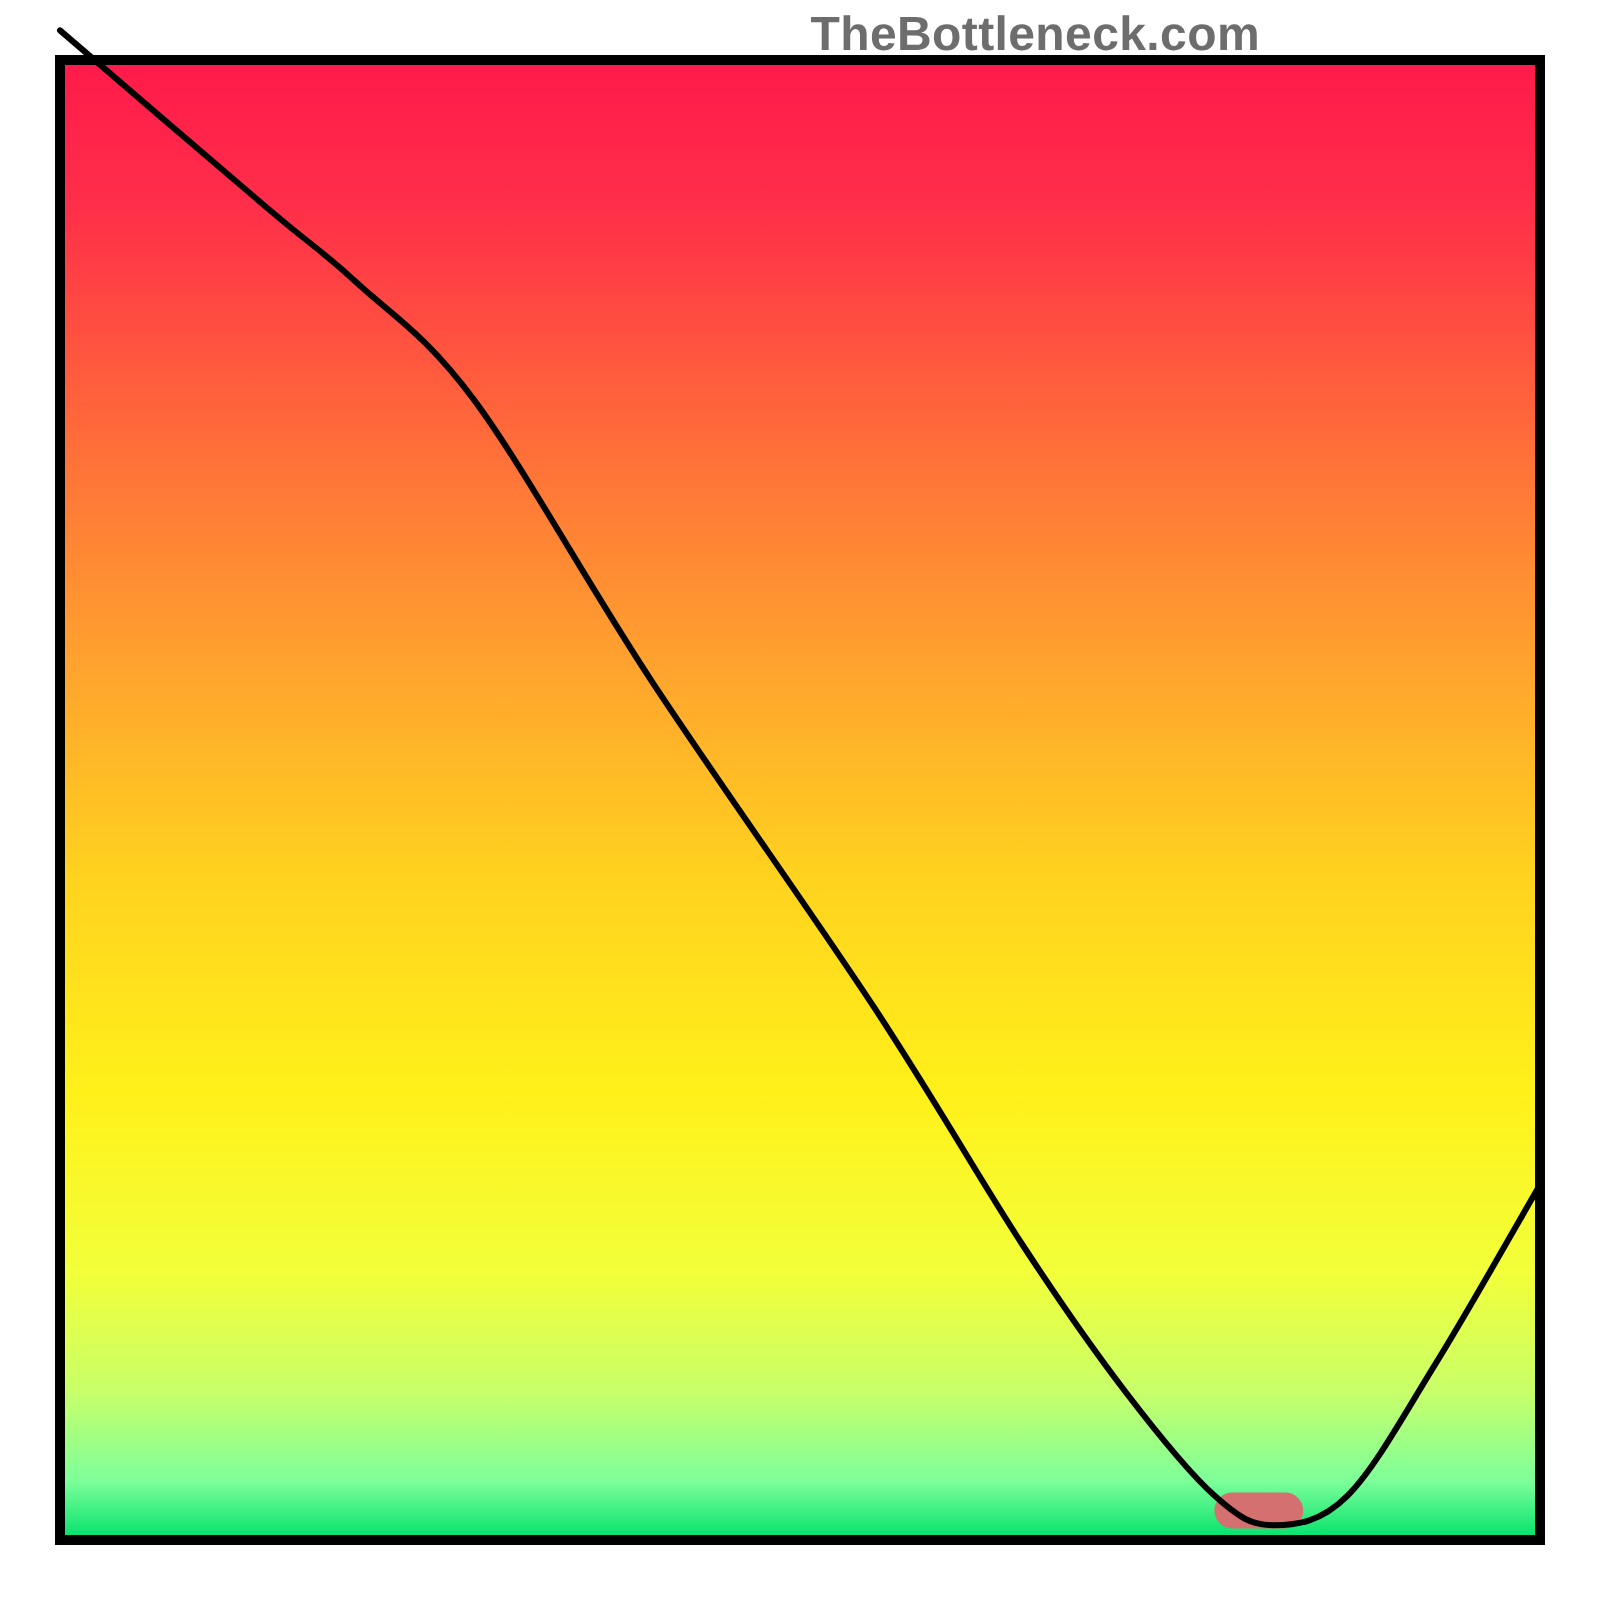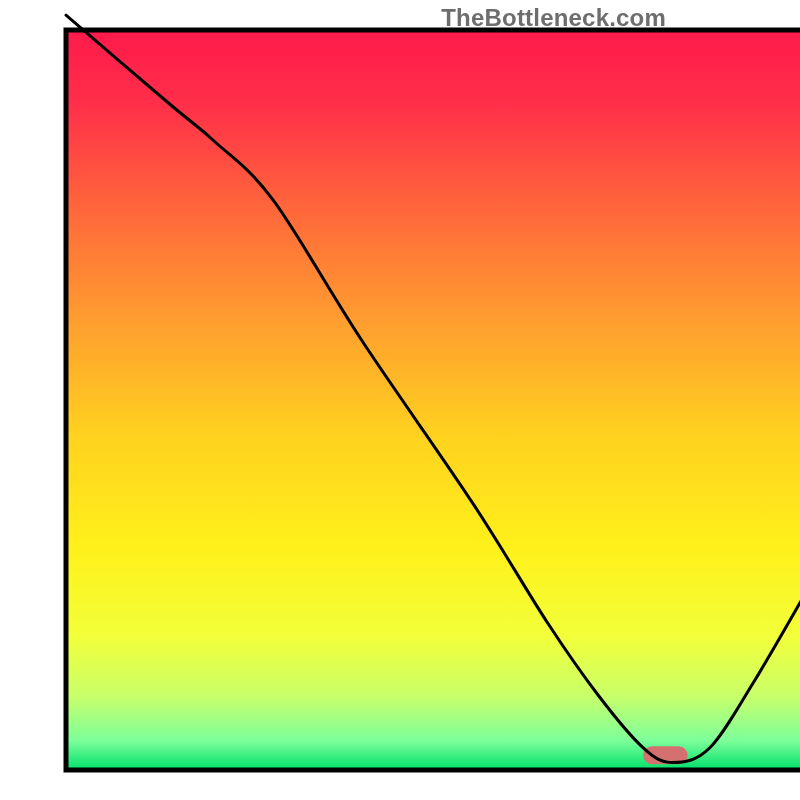--- a/index.html
+++ b/index.html
@@ -8,21 +8,20 @@
     width: 800px;
     height: 800px;
     background: #ffffff;
     font-family: Arial, Helvetica, sans-serif;
     overflow: hidden;
   }
   .stage {
     position: relative;
     width: 640px;
     height: 800px;
-    padding-left: 36px;
   }
   .watermark {
     position: absolute;
     top: 4px;
     right: 10px;
     font-size: 24px;
     font-weight: 600;
     color: #6d6d6d;
     letter-spacing: 0.2px;
     user-select: none;

